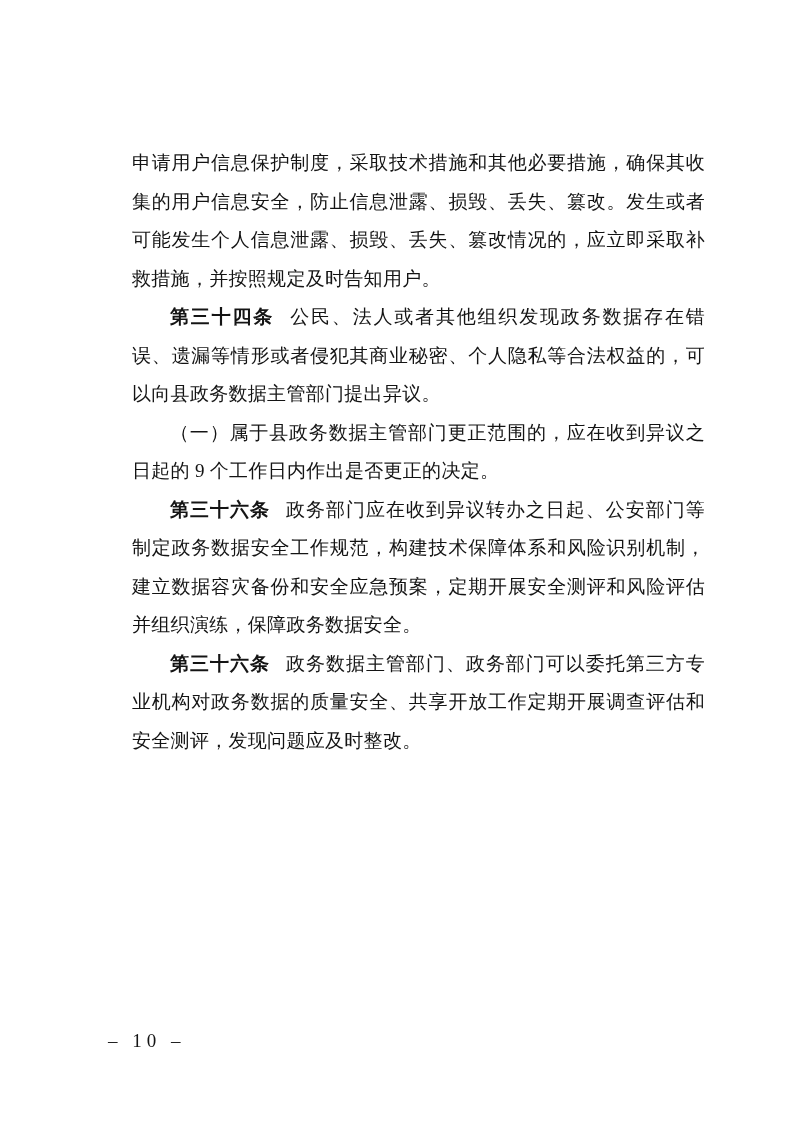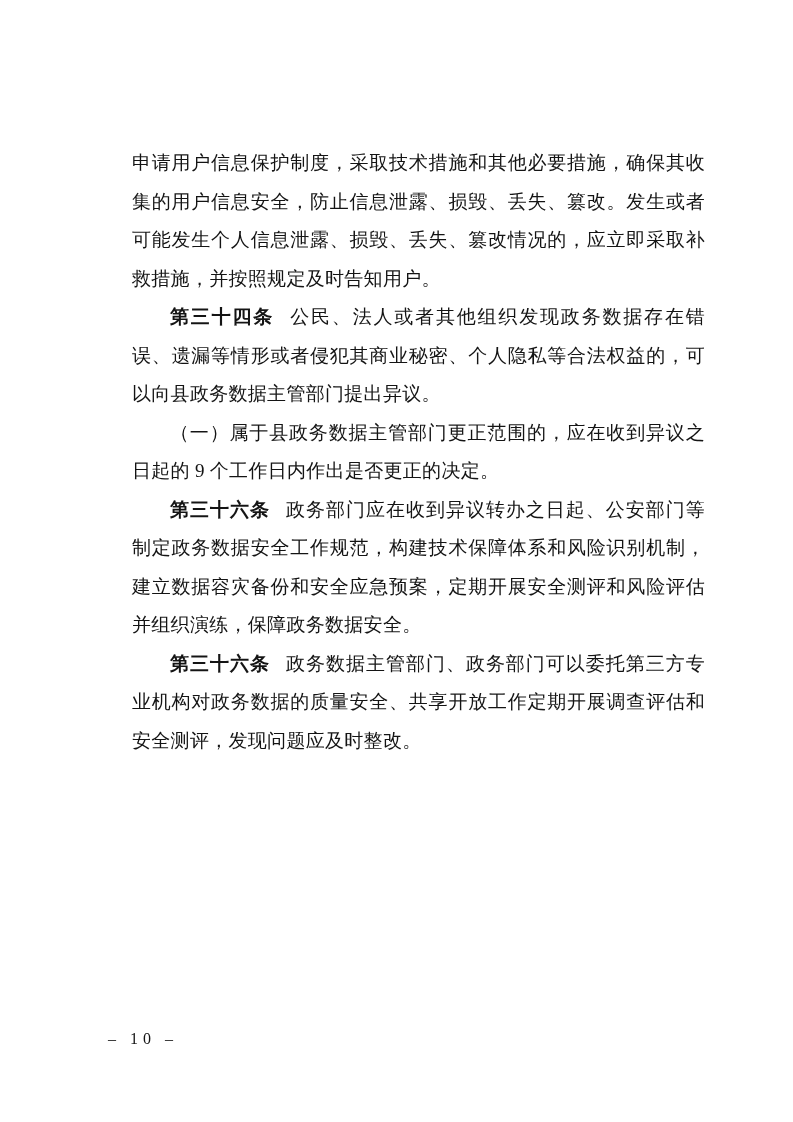--- a/index.html
+++ b/index.html
@@ -36,21 +36,21 @@
   }
   .lead {
     font-weight: 700;
     margin-right: 0.85em;
     font-family: Liberation Serif, serif;
   }
   .page-number {
     position: absolute;
     left: 108px;
     top: 1030px;
-    font-size: 16px;
+    font-size: 19px;
     letter-spacing: 5px;
     color: #141414;
     white-space: pre;
   }
 </style>
 </head>
 <body>
 
 <div class="page">
   <div class="content">

